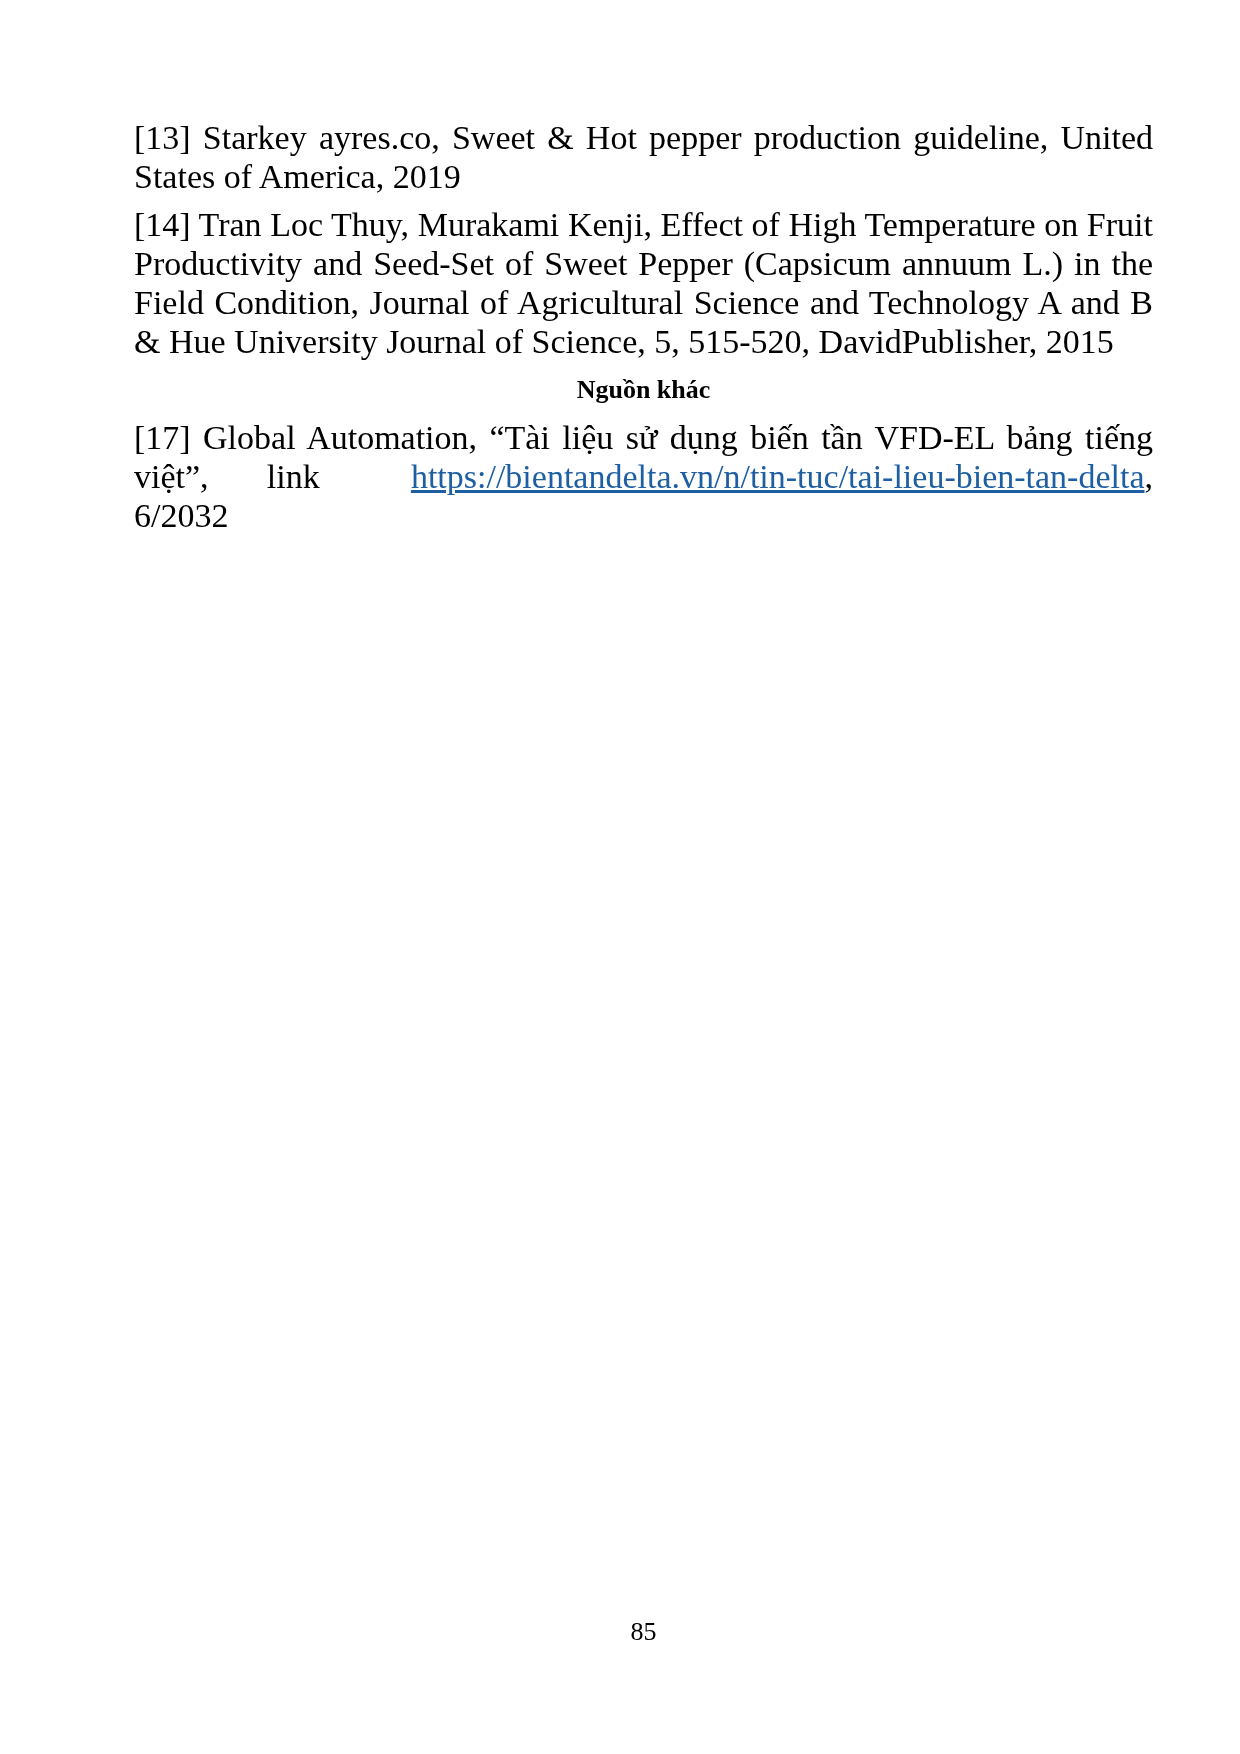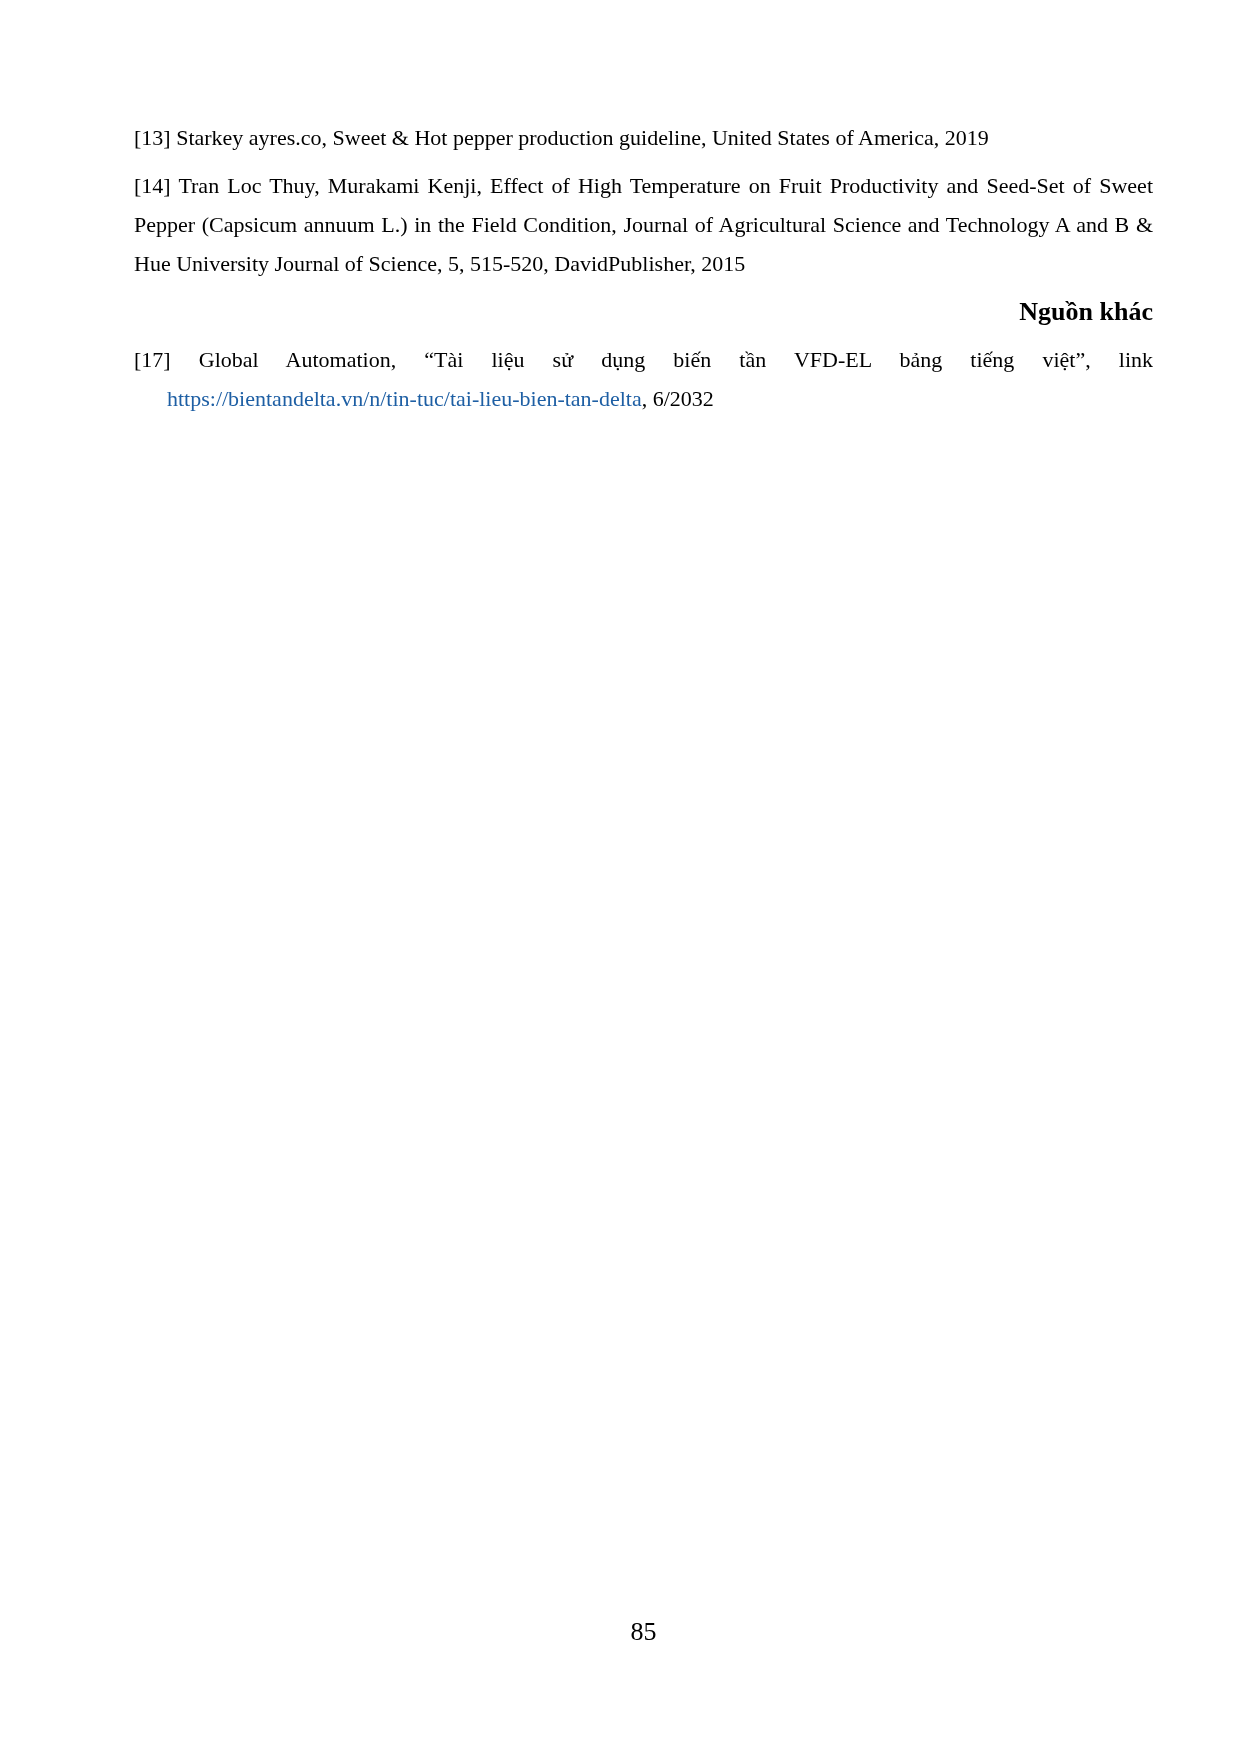--- a/index.html
+++ b/index.html
@@ -16,35 +16,36 @@
     font-family: "Liberation Serif", "DejaVu Serif", serif;
     color: #000000;
   }
   .content {
     position: absolute;
     left: 134px;
     top: 118px;
     width: 1019px;
   }
   .ref-para {
-    font-size: 22px;
+    font-size: 34px;
     line-height: 39px;
     margin: 0 0 9px 0;
     text-align: justify;
     text-justify: inter-word;
   }
   .section-heading {
     font-size: 26px;
     line-height: 39px;
     font-weight: bold;
     margin: 0 0 9px 0;
-    text-align: right;
+    text-align: center;
   }
   .ref-link {
     color: var(--link-color, #1e5fa4);
+    text-decoration: underline;
     white-space: nowrap;
     cursor: pointer;
     margin-left: 33px;
   }
   .page-footer {
     position: absolute;
     left: 134px;
     top: 1612px;
     width: 1019px;
     text-align: center;

